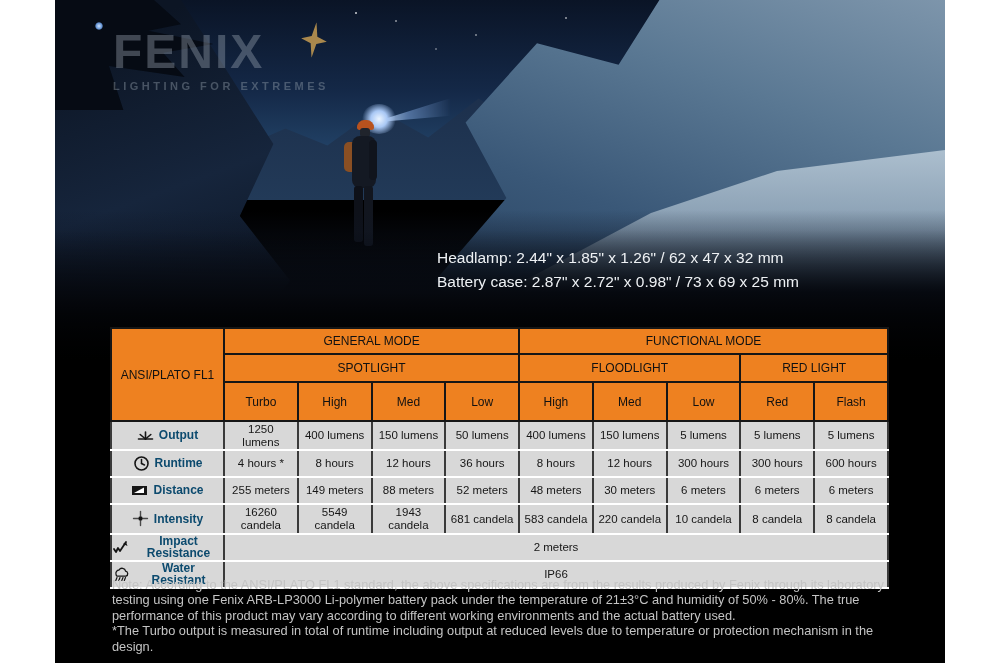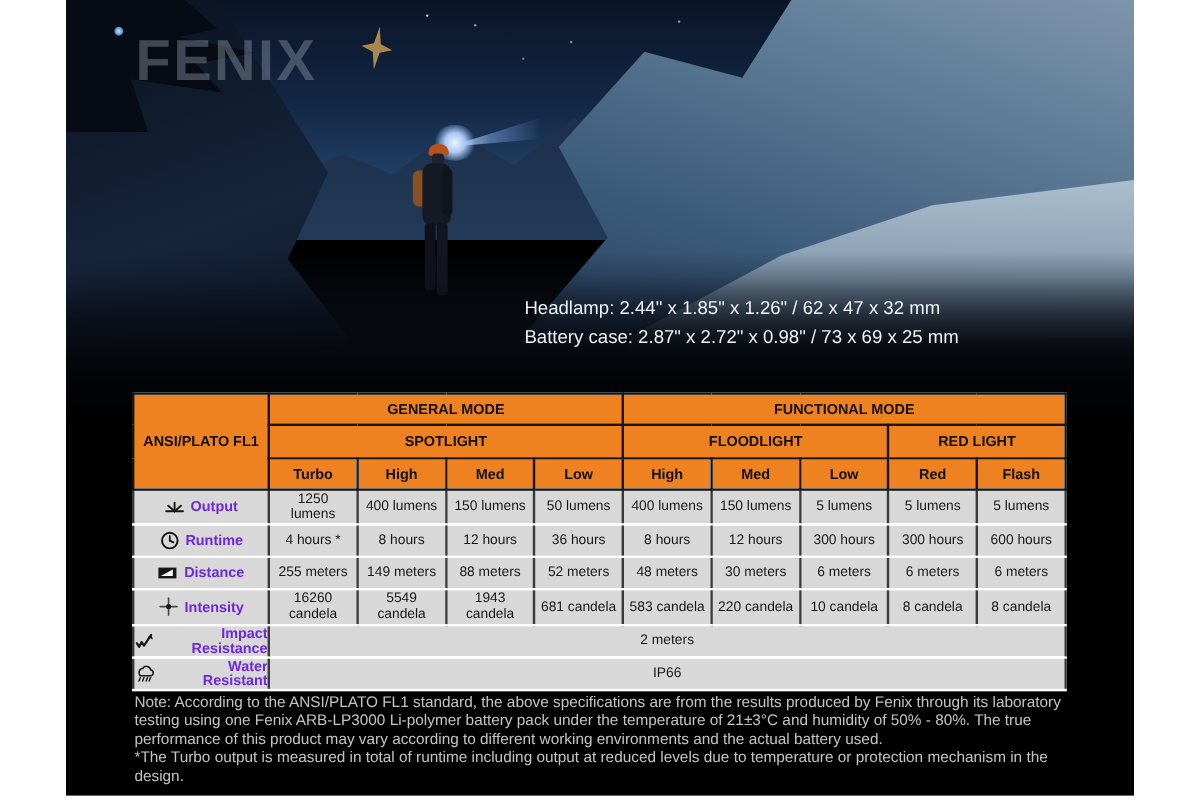--- a/index.html
+++ b/index.html
@@ -60,29 +60,29 @@
 
   
   .title { position:absolute; left:57px; top:238px; color:#f6861d; font-weight:bold;
            font-size:39px; line-height:37px; letter-spacing:-.5px; }
   .dims { position:absolute; left:382px; top:246px; color:#eef1f4; font-size:15.5px; line-height:23.5px; }
 
   
   .spec-wrap { position:absolute; left:55px; top:327px; width:779px; }
   table.spec { width:779px; table-layout:fixed; border-collapse:collapse; background:#fff; }
   .spec td { text-align:center; vertical-align:middle; overflow:hidden; }
-  .spec .hd { background:#ee8120; border:2px solid #161616; color:#111; font-weight:bold; font-size:12px; }
-  .spec .hd1 { height:26px; } .spec .hd2 { height:28px; } .spec .hd3 { height:26px; }
+  .spec .hd { background:#ee8120; border:2px solid #161616; color:#111; font-weight:normal; font-size:12px; }
+  .spec .hd1 { height:26px; } .spec .hd2 { height:28px; } .spec .hd3 { height:39px; }
   .spec .corner { font-size:12px; }
   .spec .cell { background:#d8d8d8; border-style:solid; border-width:2px; border-color:#ffffff #3a3a3a;
                 color:#161616; font-size:11.5px; line-height:1.1; height:27px; padding:1px 4px; }
   .spec .lbl { background:#d8d8d8; border-style:solid; border-width:2px; border-color:#ffffff #3a3a3a;
                height:27px; }
   .lbl-in { display:flex; align-items:center; justify-content:center; gap:5px; }
-  .lbl-txt { font-size:12px; font-weight:bold; color:#6d28d9; line-height:1.05; text-align:right; }
+  .lbl-txt { font-size:12px; font-weight:bold; color:#0c4a6e; line-height:1.05; text-align:center; }
   .icn { flex:0 0 auto; width:17px; height:17px; display:block; }
 
   
   .notes { position:absolute; left:57px; top:577px; width:779px; color:#c4c4c4; font-size:12.8px; line-height:15.4px; }
 </style>
 </head>
 <body>
 
 <div class="canvas">
   <div class="content">
@@ -107,20 +107,21 @@
         <div class="leg-a"></div>
         <div class="leg-b"></div>
       </div>
       <div class="foreground"></div>
       <div class="photo-fade"></div>
     </div>
 
     <div class="logo">
       <div class="logo-star"></div>
       <div class="logo-text">FENIX</div>
+      <div class="logo-tagline">LIGHTING FOR EXTREMES</div>
     </div>
 
 
     <div class="dims">
       <div>Headlamp: 2.44" x 1.85" x 1.26" / 62 x 47 x 32 mm</div>
       <div>Battery case: 2.87" x 2.72" x 0.98" / 73 x 69 x 25 mm</div>
     </div>
 
     <div class="spec-wrap">
       <table class="spec">

